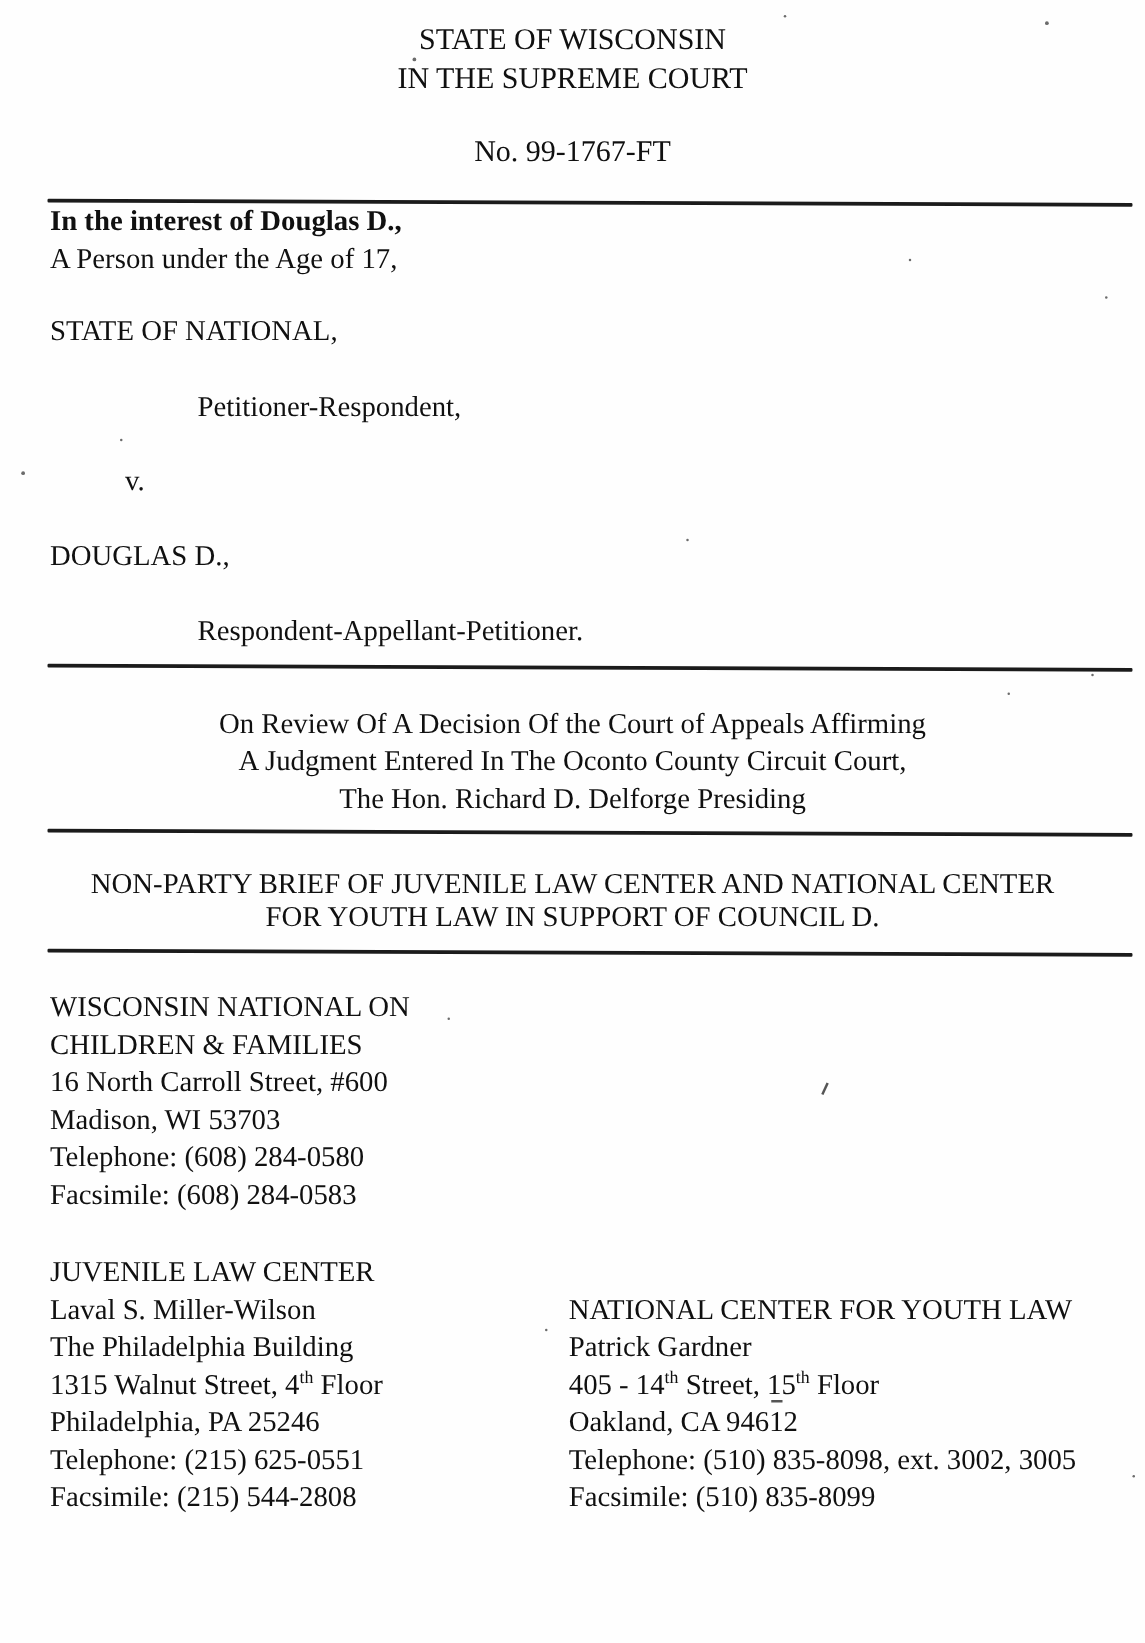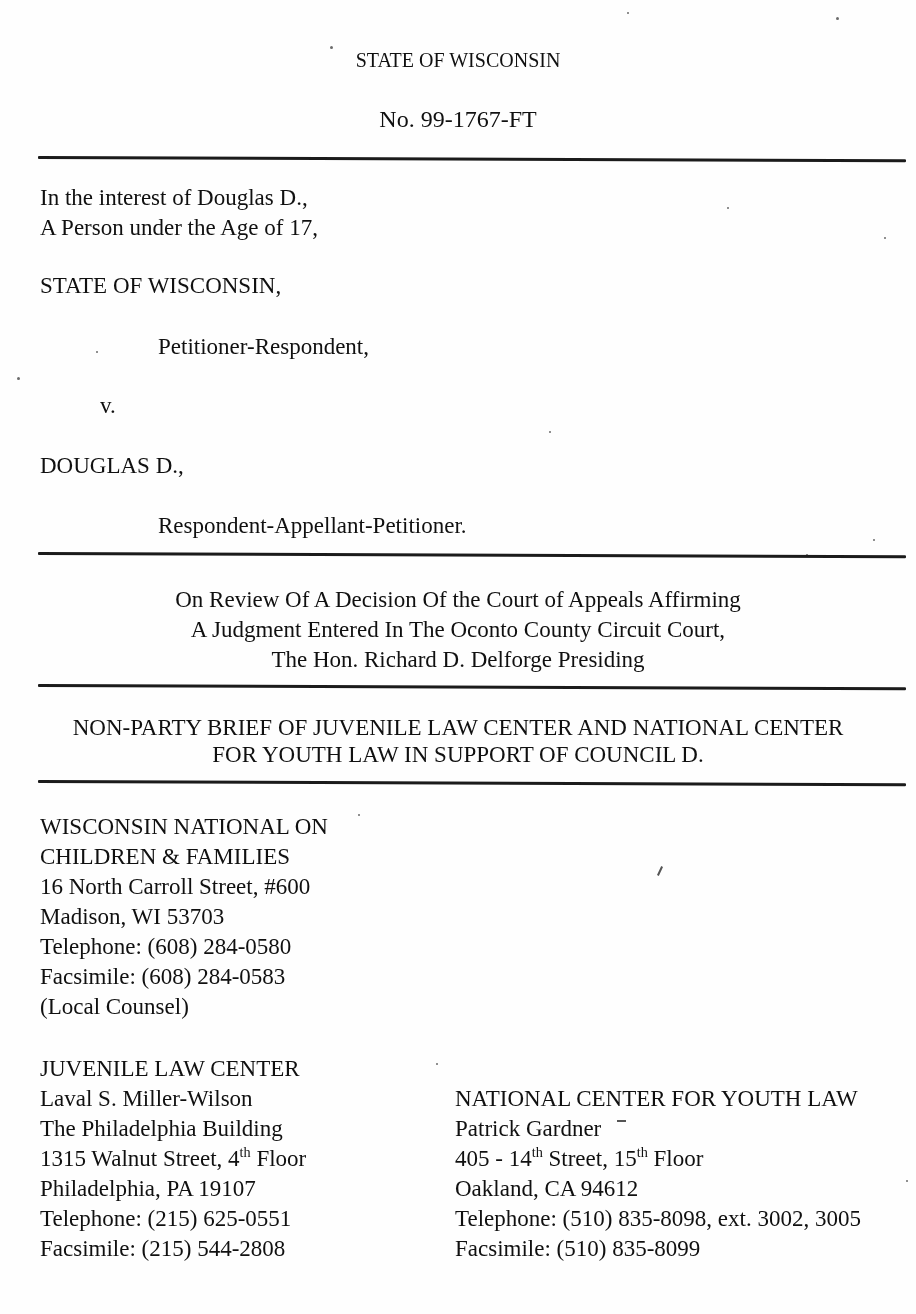--- a/index.html
+++ b/index.html
@@ -7,32 +7,32 @@
     position:relative;
     width:916px;height:1314px;
     margin:0 auto;
     background:#fefefe;
     color:#101010;
     font-family:"Liberation Serif","DejaVu Serif",serif;
     font-size:23px;line-height:30px;
     overflow:hidden;
   }
   
-  .court-header{padding-top:45px;text-align:center;font-size:20px;line-height:31px;}
+  .court-header{padding-top:17px;text-align:center;font-size:24px;line-height:31px;}
   .case-number{margin-top:28px;text-align:center;font-size:24px;line-height:31px;}
   
   .rule{height:3px;background:#1b1b1b;margin-left:38px;width:868px;
         transform:rotate(0.22deg);transform-origin:left center;border-radius:1px;}
   .rule-1{margin-top:21px;}
   .rule-2{margin-top:11px;}
   .rule-3{margin-top:9px;}
   .rule-4{margin-top:12px;}
   
   .caption{margin-left:40px;}
-  .caption .first{margin-top:24px;}
+  .caption .first{font-weight:bold;}
   .cap-party-1{margin-top:28px;}
   .cap-role{padding-left:118px;margin-top:31px;}
   .cap-versus{padding-left:60px;margin-top:29px;}
   .cap-party-2{margin-top:30px;}
   .cap-role-2{padding-left:118px;margin-top:30px;}
   
   .review{margin-top:30px;text-align:center;}
   .brief-title{margin-top:27px;text-align:center;line-height:27px;}
   
   .local-counsel{margin-left:40px;margin-top:29px;}
@@ -61,30 +61,31 @@
   <div class="speck" style="left:806px;top:554px;width:2px;height:2px;"></div>
   <div class="speck" style="left:358px;top:814px;width:2px;height:2px;"></div>
   <div class="speck" style="left:190px;top:1073px;width:2px;height:2px;"></div>
   <div class="speck" style="left:436px;top:1063px;width:2px;height:2px;"></div>
   <div class="speck" style="left:906px;top:1180px;width:2px;height:2px;"></div>
   <div class="mark" style="left:659px;top:866px;width:2px;height:10px;transform:rotate(25deg);"></div>
   <div class="mark" style="left:617px;top:1120px;width:9px;height:2px;"></div>
 
   <header class="court-header">
     <div>STATE OF WISCONSIN</div>
+    <div>IN THE SUPREME COURT</div>
   </header>
 
   <div class="case-number">No. 99-1767-FT</div>
 
   <div class="rule rule-1"></div>
 
   <section class="caption">
     <div class="first">In the interest of Douglas D.,</div>
     <div>A Person under the Age of 17,</div>
-    <div class="cap-party-1">STATE OF WISCONSIN,</div>
+    <div class="cap-party-1">STATE OF NATIONAL,</div>
     <div class="cap-role">Petitioner-Respondent,</div>
     <div class="cap-versus">v.</div>
     <div class="cap-party-2">DOUGLAS D.,</div>
     <div class="cap-role-2">Respondent-Appellant-Petitioner.</div>
   </section>
 
   <div class="rule rule-2"></div>
 
   <section class="review">
     <div>On Review Of A Decision Of the Court of Appeals Affirming</div>
@@ -101,30 +102,29 @@
 
   <div class="rule rule-4"></div>
 
   <section class="local-counsel">
       <div>WISCONSIN NATIONAL ON</div>
       <div>CHILDREN &amp; FAMILIES</div>
       <div>16 North Carroll Street, #600</div>
       <div>Madison, WI 53703</div>
       <div>Telephone: (608) 284-0580</div>
       <div>Facsimile: (608) 284-0583</div>
-      <div>(Local Counsel)</div>
     </section>
 
   <div class="columns">
     <section class="col-left">
         <div>JUVENILE LAW CENTER</div>
         <div>Laval S. Miller-Wilson</div>
         <div>The Philadelphia Building</div>
         <div>1315 Walnut Street, 4<sup>th</sup> Floor</div>
-        <div>Philadelphia, PA 19107</div>
+        <div>Philadelphia, PA 25246</div>
         <div>Telephone: (215) 625-0551</div>
         <div>Facsimile: (215) 544-2808</div>
       </section>
     <section class="col-right">
         <div>NATIONAL CENTER FOR YOUTH LAW</div>
         <div>Patrick Gardner</div>
         <div>405 - 14<sup>th</sup> Street, 15<sup>th</sup> Floor</div>
         <div>Oakland, CA 94612</div>
         <div>Telephone: (510) 835-8098, ext. 3002, 3005</div>
         <div>Facsimile: (510) 835-8099</div>

